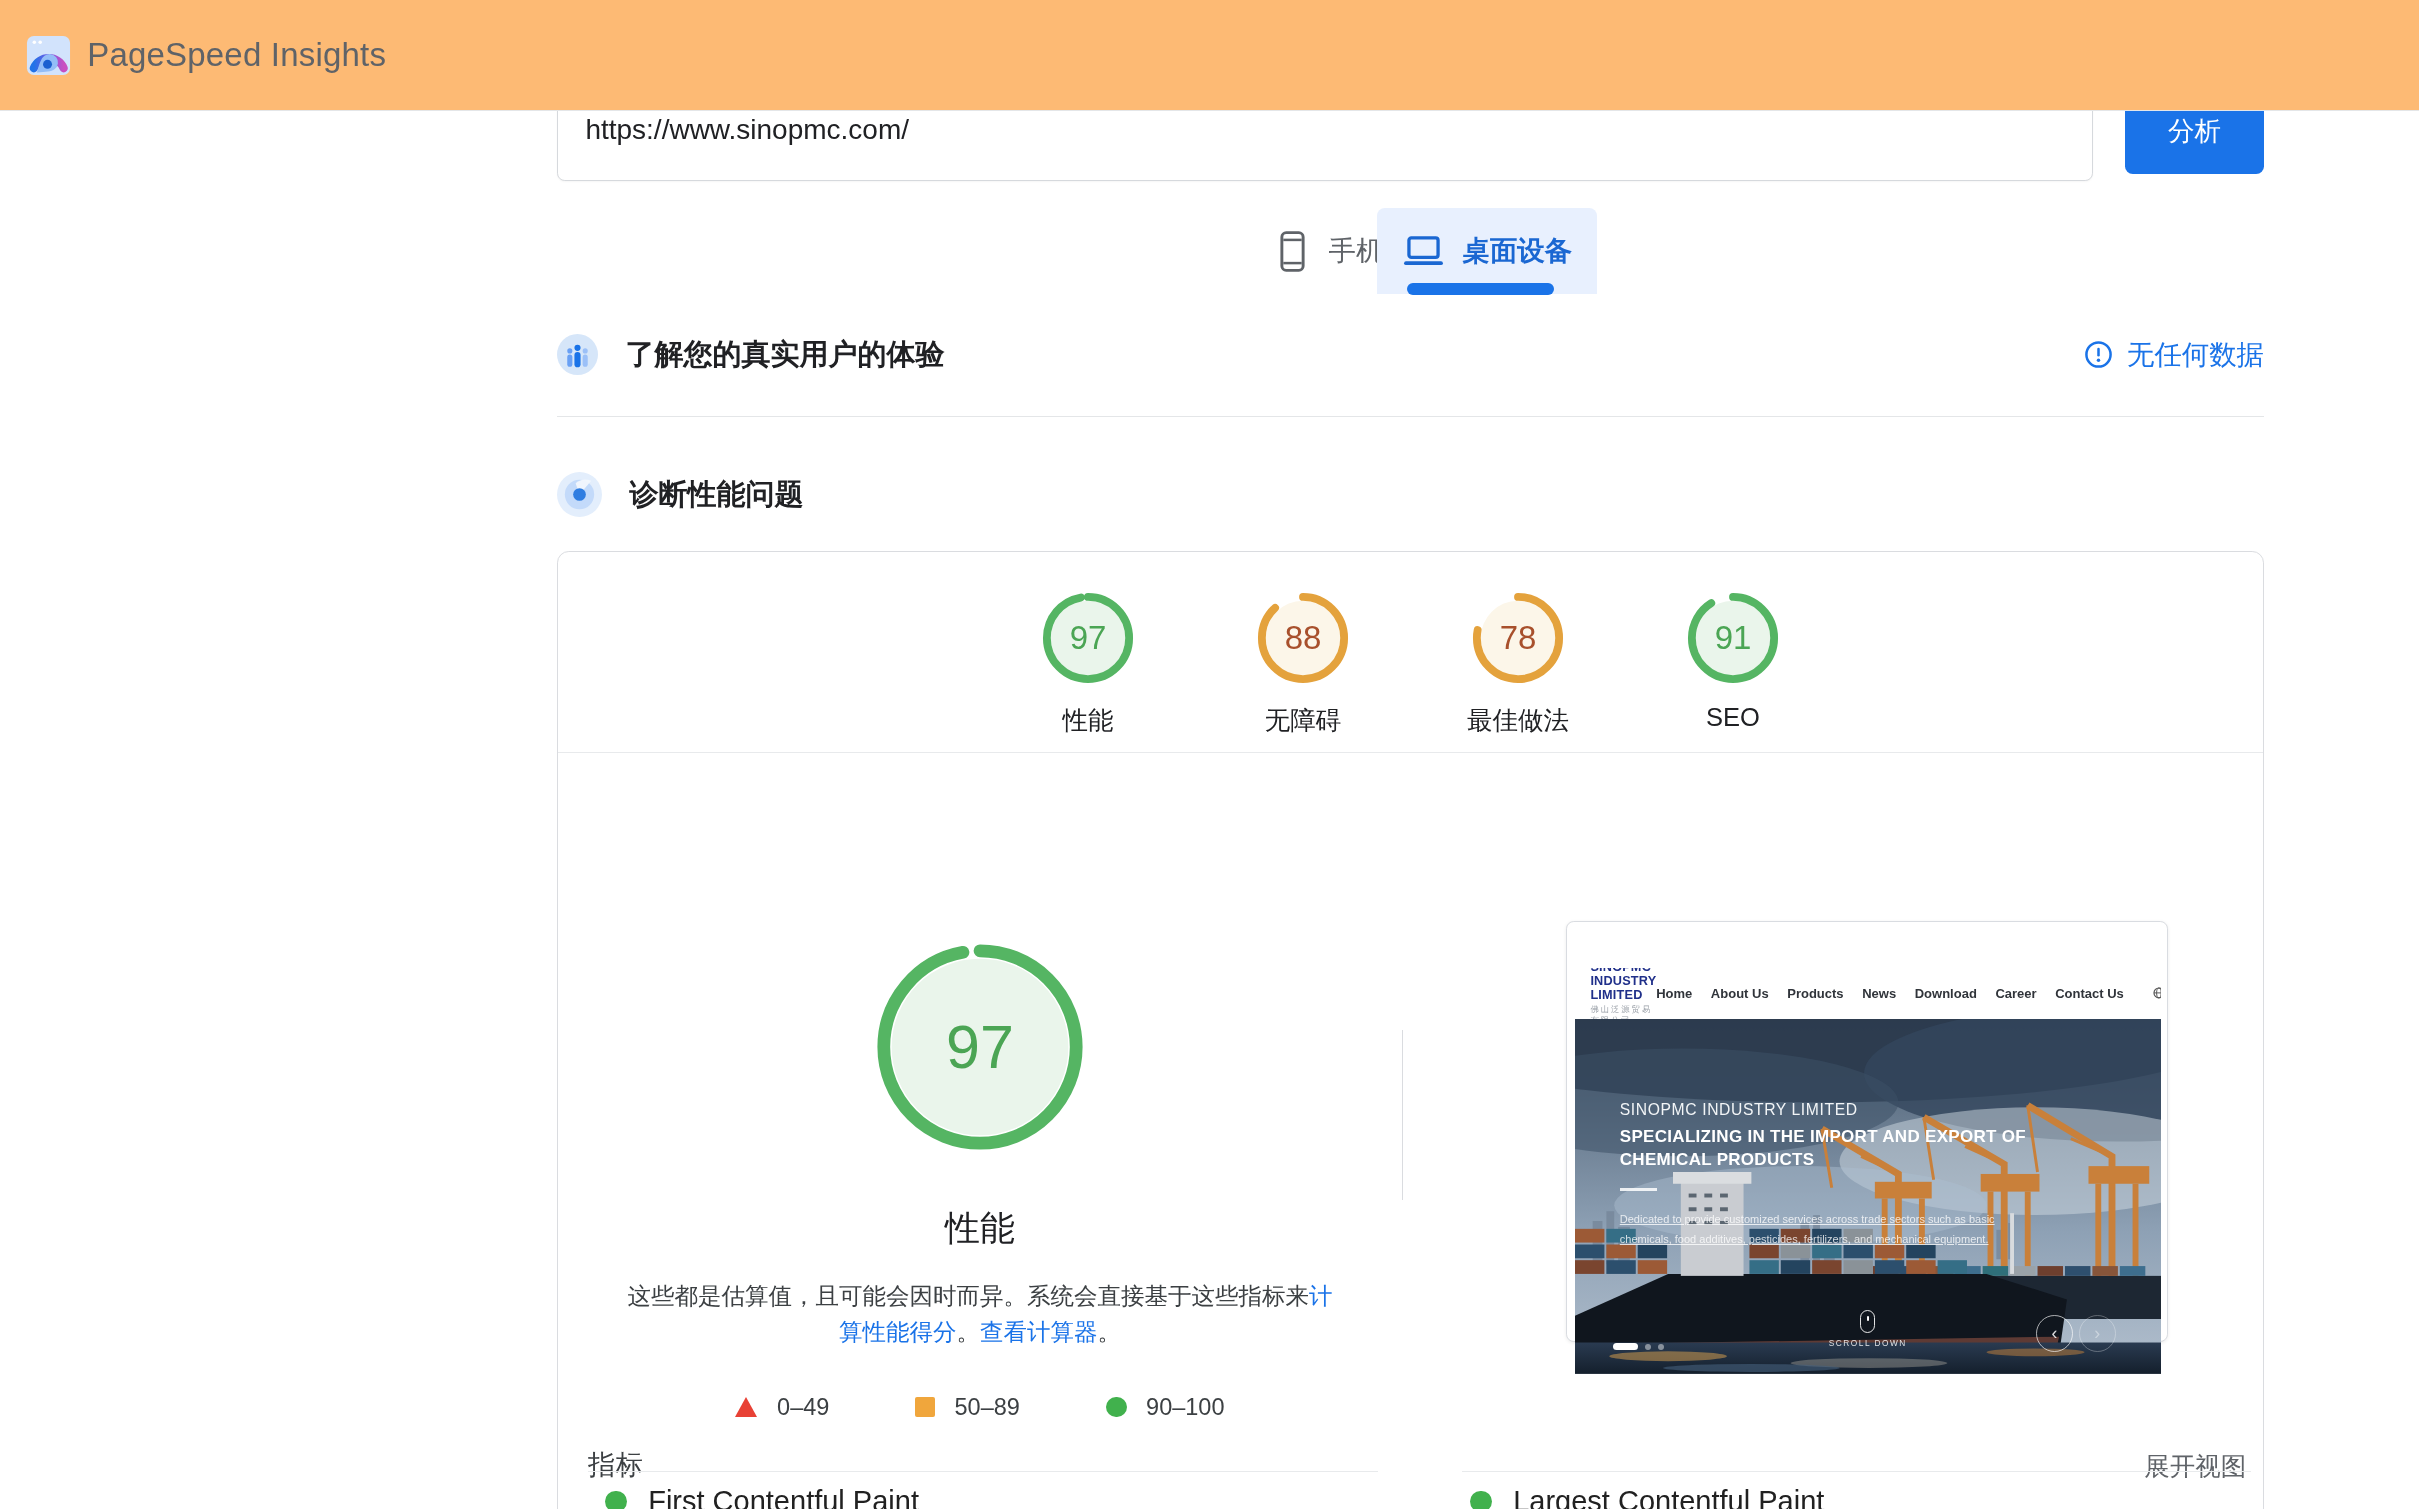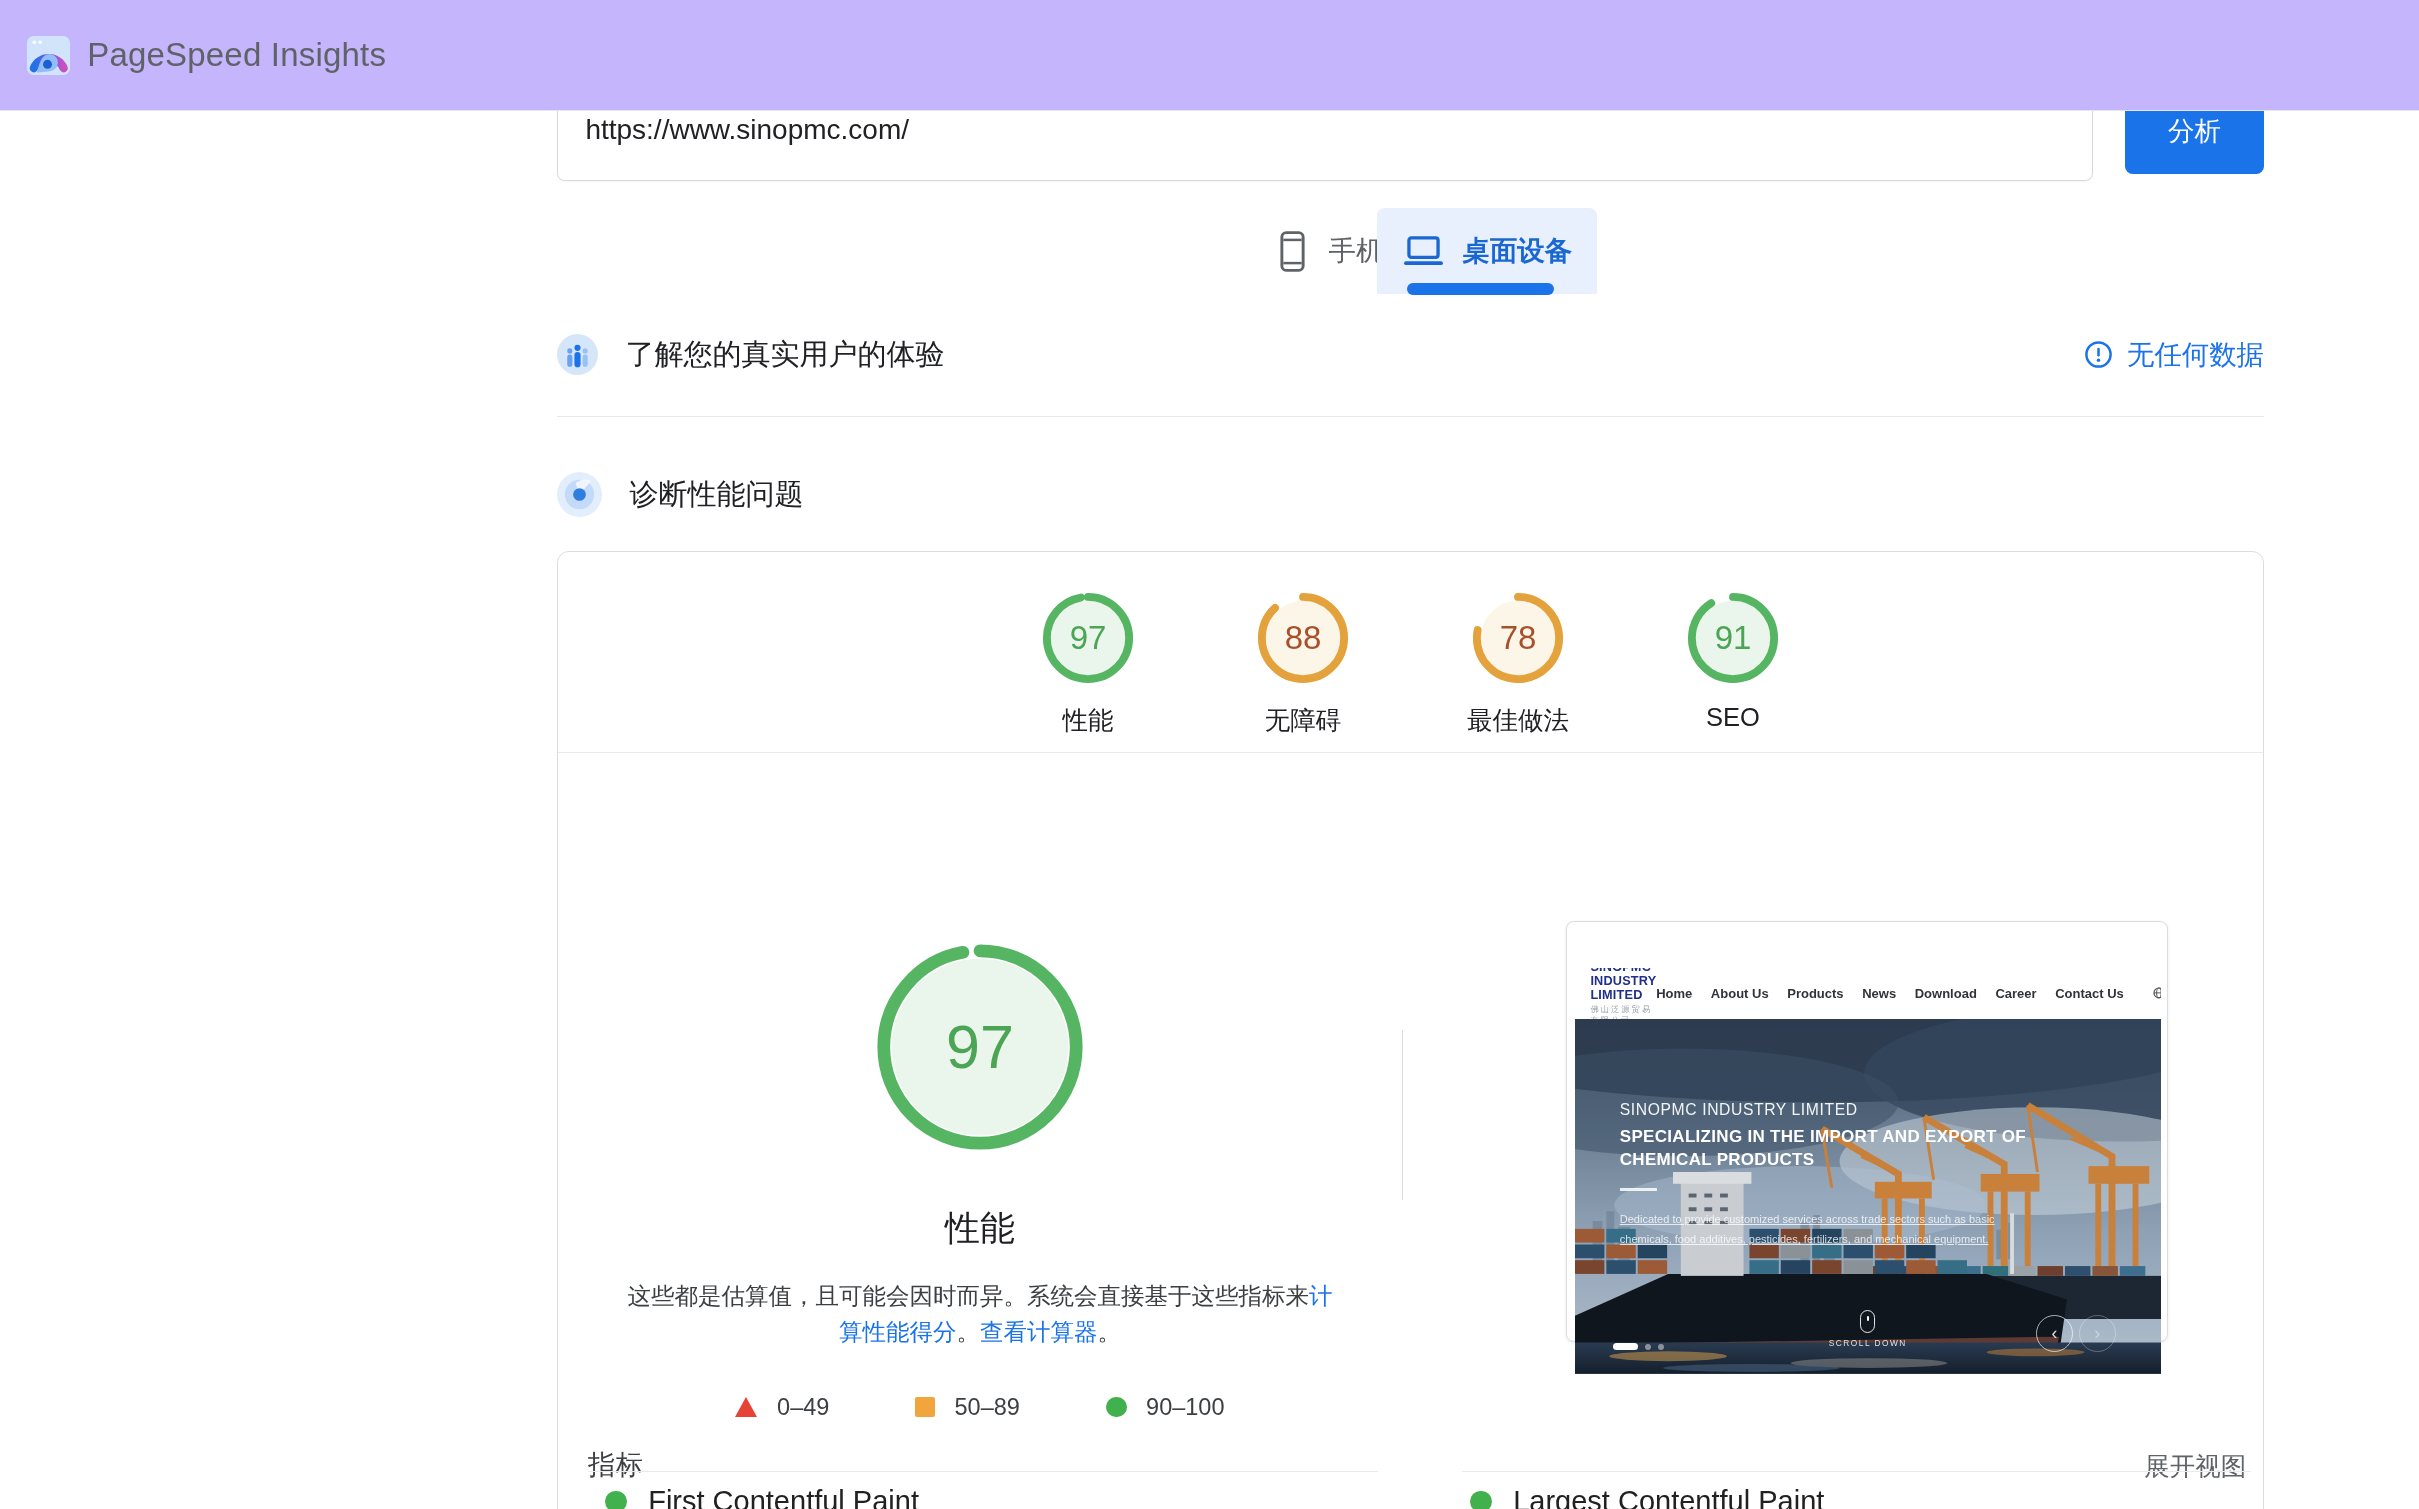--- a/index.html
+++ b/index.html
@@ -3,21 +3,21 @@
 <meta charset="utf-8">
 <title>PageSpeed Insights</title>
 <style>
   * { margin:0; padding:0; box-sizing:border-box; }
   html,body { background:#fff; }
   body { font-family:"Liberation Sans","DejaVu Sans",sans-serif; }
   #page { position:relative; width:2419px; height:1509px; background:#fff; overflow:hidden; }
 
   
   .app-header { position:absolute; left:0; top:0; width:2419px; height:111px;
-    background:#c4b5fd; border-bottom:1px solid #e4e6e8; display:flex; align-items:center; z-index:5; }
+    background:#fdba74; border-bottom:1px solid #e4e6e8; display:flex; align-items:center; z-index:5; }
   .app-logo { margin-left:24.5px; width:47px; height:47px; }
   .app-title { margin-left:15.7px; font-size:33px; color:#5f6368; letter-spacing:0.2px; }
 
   
   .url-input { position:absolute; left:557px; top:78px; width:1536px; height:103px;
     border:1px solid #d6d9dd; border-radius:7.8px; background:#fff; z-index:1;
     font-size:28px; color:#202124; padding:0 27.4px; outline:none;
     box-shadow:0 1px 2px rgba(0,0,0,.04); font-family:inherit; }
   .analyze-btn { position:absolute; left:2125px; top:88px; width:139px; height:86px;
     background:#1a73e8; border:none; border-radius:7.8px; color:#fff; font-size:26.5px;
@@ -30,21 +30,21 @@
   .tab-desktop { left:1377px; width:220px; background:#e8f0fe; border-radius:7.8px 7.8px 0 0; justify-content:center; }
   .tab-desktop .tab-label { margin-left:17.6px; font-size:27.4px; color:#1a67d2; font-weight:bold; }
   .tab-indicator { position:absolute; left:1407px; top:283px; width:147px; height:11.8px;
     border-radius:5.9px; background:#1a73e8; }
 
   
   .section-row { position:absolute; left:557px; width:1707px; display:flex; align-items:center; }
   .row-field { top:323px; height:63px; }
   .row-diagnose { top:463px; height:63px; }
   .section-icon { flex:0 0 auto; }
-  .section-title { margin-left:27.4px; font-size:29px; font-weight:normal; color:#202124; }
+  .section-title { margin-left:27.4px; font-size:29px; font-weight:bold; color:#202124; }
   .nodata { margin-left:auto; display:flex; align-items:center; cursor:pointer; }
   .nodata-label { margin-left:13.7px; font-size:27.4px; color:#1a73e8; }
   .divider-1 { position:absolute; left:557px; top:416px; width:1707px; height:1px; background:#e4e6e8; }
 
   
   .card { position:absolute; left:557px; top:551px; width:1707px; height:1078px;
     border:1px solid #dadce0; border-radius:11.8px; background:#fff; }
 
   
   .score-row { position:absolute; left:0; top:39px; width:100%; display:flex; justify-content:center; }

